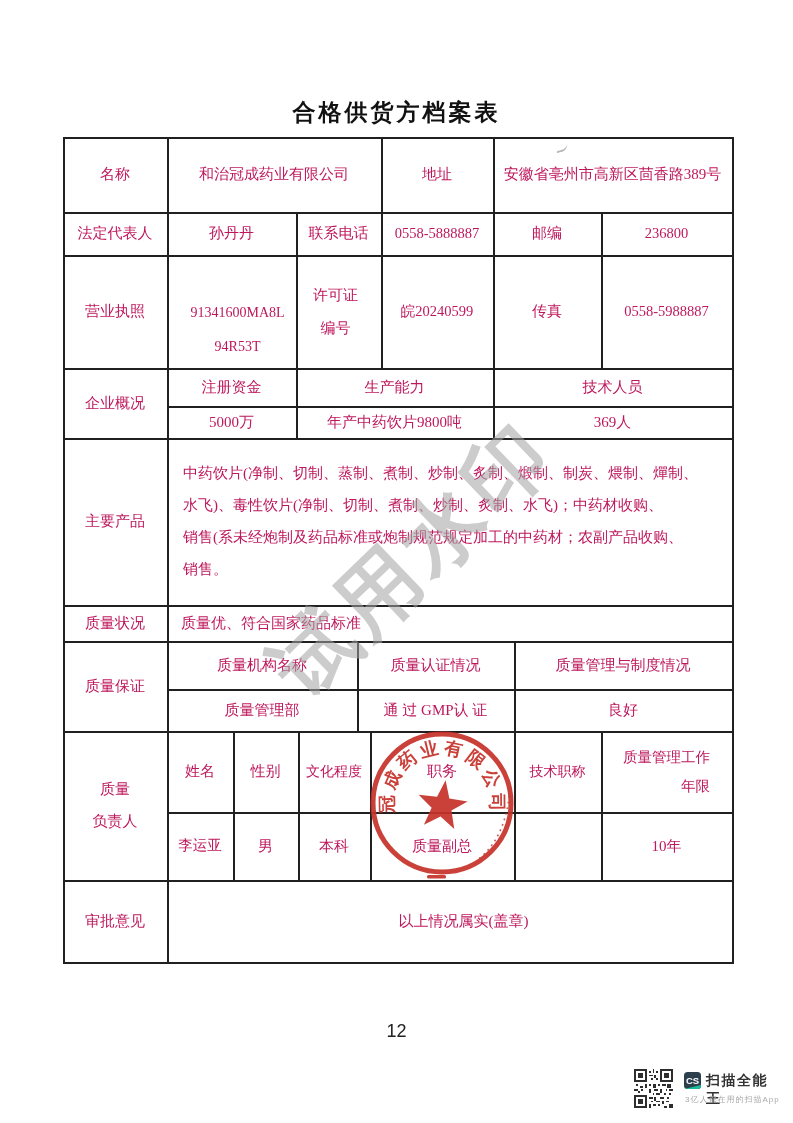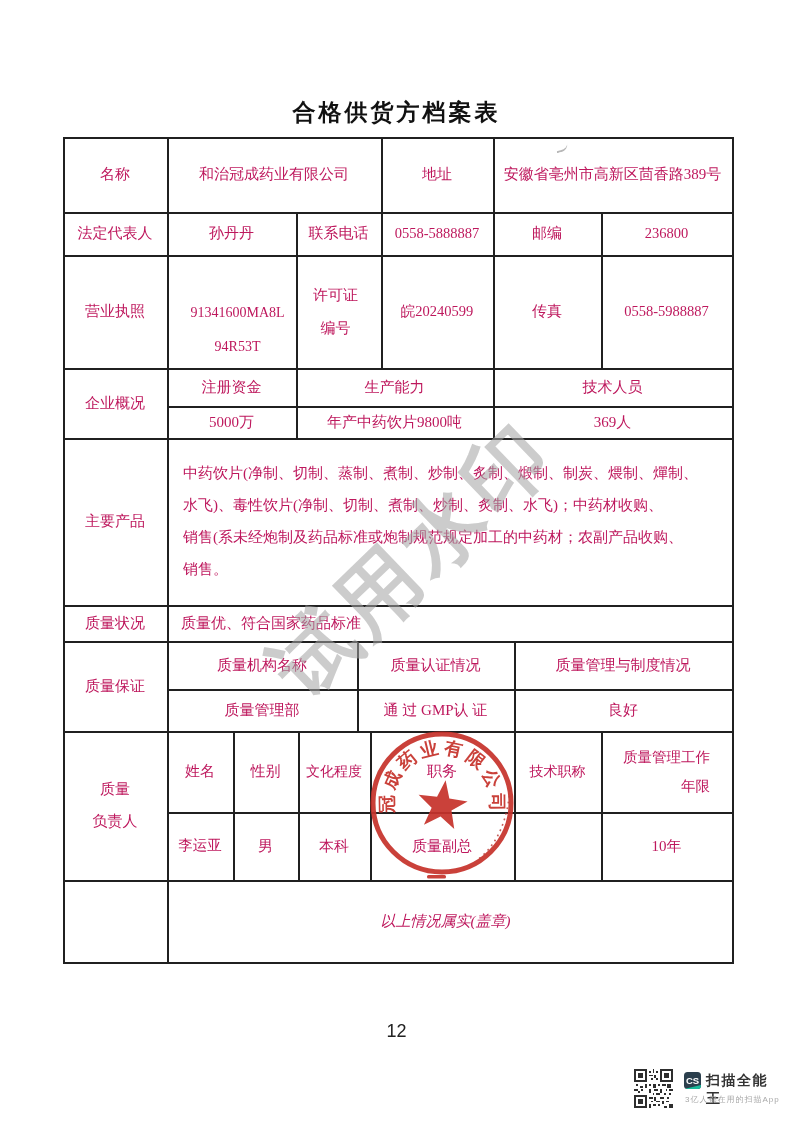--- a/index.html
+++ b/index.html
@@ -159,21 +159,22 @@
   <div class="cell f14" style="left:514px;top:731px;width:87px;height:81px;">技术职称</div>
   <div class="cell f145" style="left:601px;top:731px;width:131px;height:81px;line-height:2.0;text-align:right;">质量管理工作
 年限</div>
   <div class="cell f145" style="left:167px;top:812px;width:66px;height:68px;">李运亚</div>
   <div class="cell" style="left:233px;top:812px;width:65px;height:68px;">男</div>
   <div class="cell" style="left:298px;top:812px;width:72px;height:68px;">本科</div>
   <div class="cell" style="left:370px;top:812px;width:144px;height:68px;">质量副总</div>
   <div class="cell" style="left:514px;top:812px;width:87px;height:68px;"></div>
   <div class="cell" style="left:601px;top:812px;width:131px;height:68px;">10年</div>
 
-  <div class="cell" style="left:163px;top:880px;width:565px;height:82px;font-style:italic;">以上情况属实(盖章)</div>
+  <div class="cell" style="left:63px;top:880px;width:104px;height:82px;">审批意见</div>
+  <div class="cell" style="left:181px;top:880px;width:565px;height:82px;">以上情况属实(盖章)</div>
 
   <div class="watermark">试用水印</div>
 
   <svg class="stamp" viewBox="0 0 162 162">
     <defs>
       <path id="ringPath" d="M 33.7 93.7 A 49 49 0 1 1 128.3 93.7" fill="none"></path>
     </defs>
     <circle cx="81" cy="81" r="69" fill="none" stroke="#c6332c" stroke-width="5"></circle>
     <text font-size="18" font-weight="bold" fill="#c6332c" font-family="Liberation Sans, DejaVu Sans, sans-serif">
       <textPath href="#ringPath" startOffset="3" textLength="172" id="ring-text-target">冠成药业有限公司</textPath>

